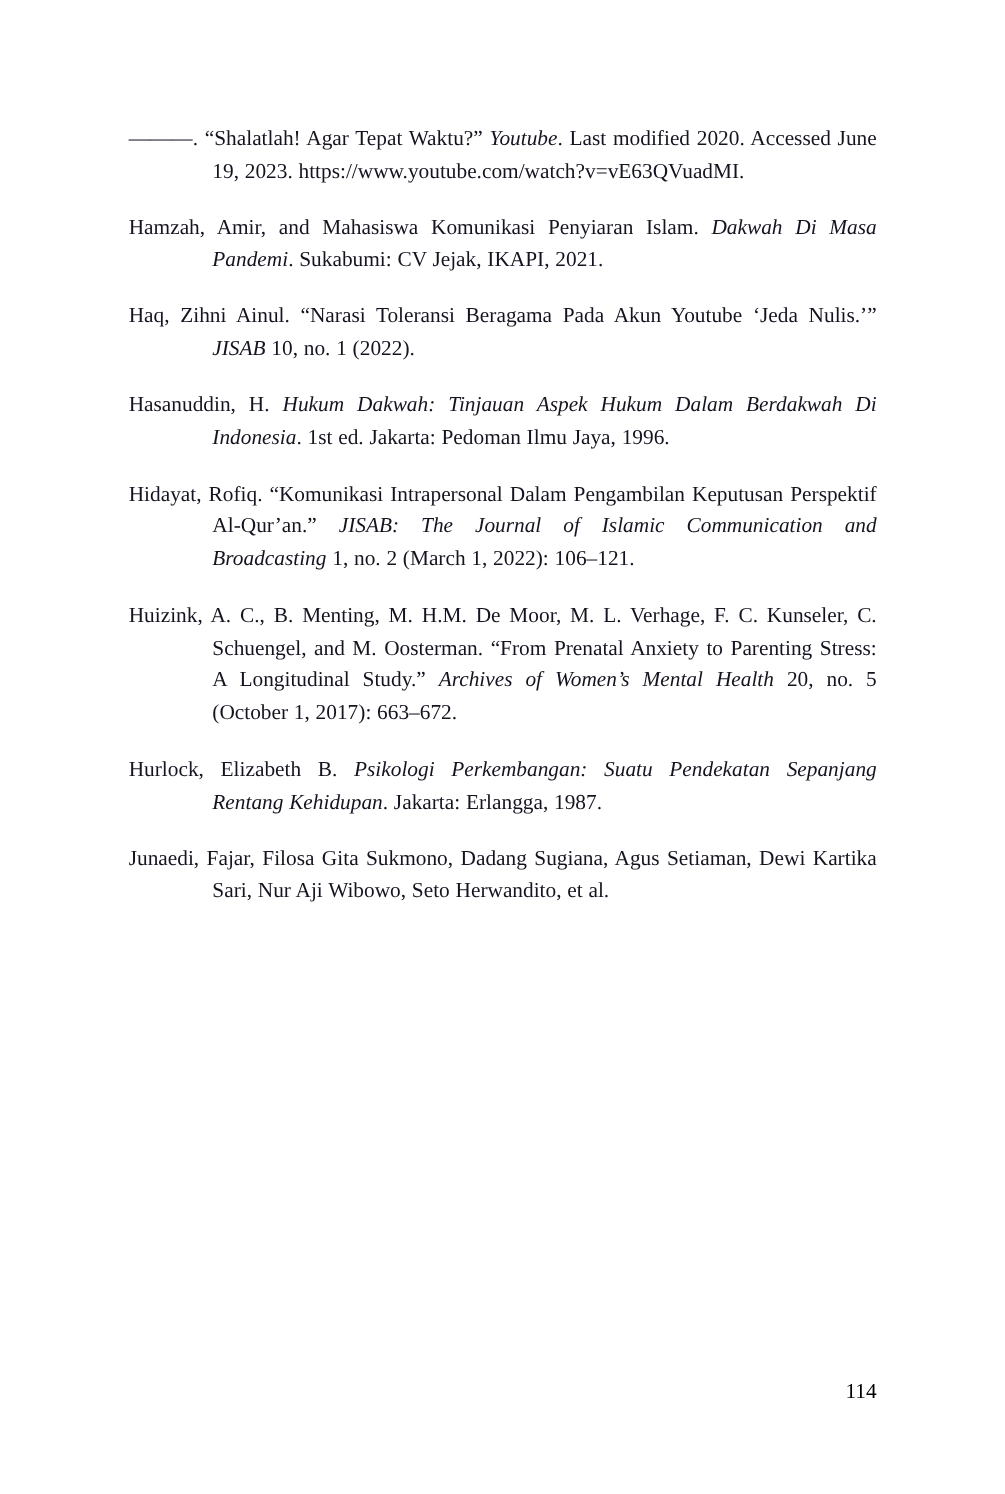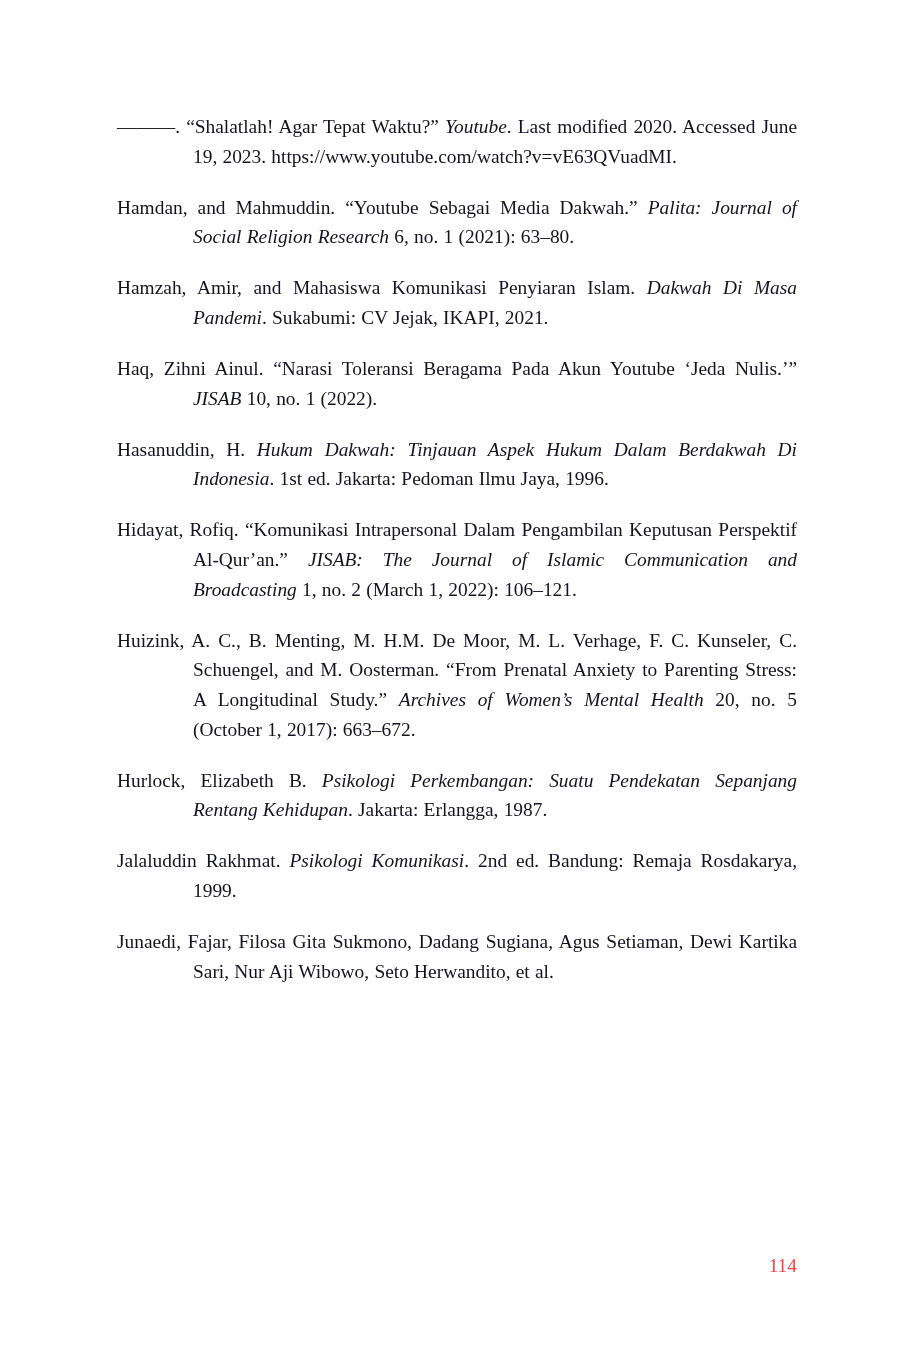--- a/index.html
+++ b/index.html
@@ -48,33 +48,31 @@
     font-style: italic;
   }
   .folio {
     position: absolute;
     left: 0;
     top: 1253px;
     width: 797px;
     text-align: right;
     font-size: 19.4px;
     line-height: 26px;
-    color: #ef4444;
+    color: #000000;
   }
 </style>
 </head>
 <body>
 
 <div class="page">
   <div class="content">
       <p class="entry"><span>———. “Shalatlah! Agar Tepat Waktu?” </span><i>Youtube</i><span>. Last modified 2020. Accessed June 19, 2023. https://www.youtube.com/watch?v=vE63QVuadMI.</span></p>
-      <p class="entry"><span>Hamdan, and Mahmuddin. “Youtube Sebagai Media Dakwah.” </span><i>Palita: Journal of Social Religion Research</i><span> 6, no. 1 (2021): 63–80.</span></p>
       <p class="entry"><span>Hamzah, Amir, and Mahasiswa Komunikasi Penyiaran Islam. </span><i>Dakwah Di Masa Pandemi</i><span>. Sukabumi: CV Jejak, IKAPI, 2021.</span></p>
       <p class="entry"><span>Haq, Zihni Ainul. “Narasi Toleransi Beragama Pada Akun Youtube ‘Jeda Nulis.’” </span><i>JISAB</i><span> 10, no. 1 (2022).</span></p>
       <p class="entry"><span>Hasanuddin, H. </span><i>Hukum Dakwah: Tinjauan Aspek Hukum Dalam Berdakwah Di Indonesia</i><span>. 1st ed. Jakarta: Pedoman Ilmu Jaya, 1996.</span></p>
       <p class="entry"><span>Hidayat, Rofiq. “Komunikasi Intrapersonal Dalam Pengambilan Keputusan Perspektif Al-Qur’an.” </span><i>JISAB: The Journal of Islamic Communication and Broadcasting</i><span> 1, no. 2 (March 1, 2022): 106–121.</span></p>
       <p class="entry"><span>Huizink, A. C., B. Menting, M. H.M. De Moor, M. L. Verhage, F. C. Kunseler, C. Schuengel, and M. Oosterman. “From Prenatal Anxiety to Parenting Stress: A Longitudinal Study.” </span><i>Archives of Women’s Mental Health</i><span> 20, no. 5 (October 1, 2017): 663–672.</span></p>
       <p class="entry"><span>Hurlock, Elizabeth B. </span><i>Psikologi Perkembangan: Suatu Pendekatan Sepanjang Rentang Kehidupan</i><span>. Jakarta: Erlangga, 1987.</span></p>
-      <p class="entry"><span>Jalaluddin Rakhmat. </span><i>Psikologi Komunikasi</i><span>. 2nd ed. Bandung: Remaja Rosdakarya, 1999.</span></p>
       <p class="entry"><span>Junaedi, Fajar, Filosa Gita Sukmono, Dadang Sugiana, Agus Setiaman, Dewi Kartika Sari, Nur Aji Wibowo, Seto Herwandito, et al.</span></p>
     </div>
   <div class="folio">114</div>
 </div>
 
 </body></html>

